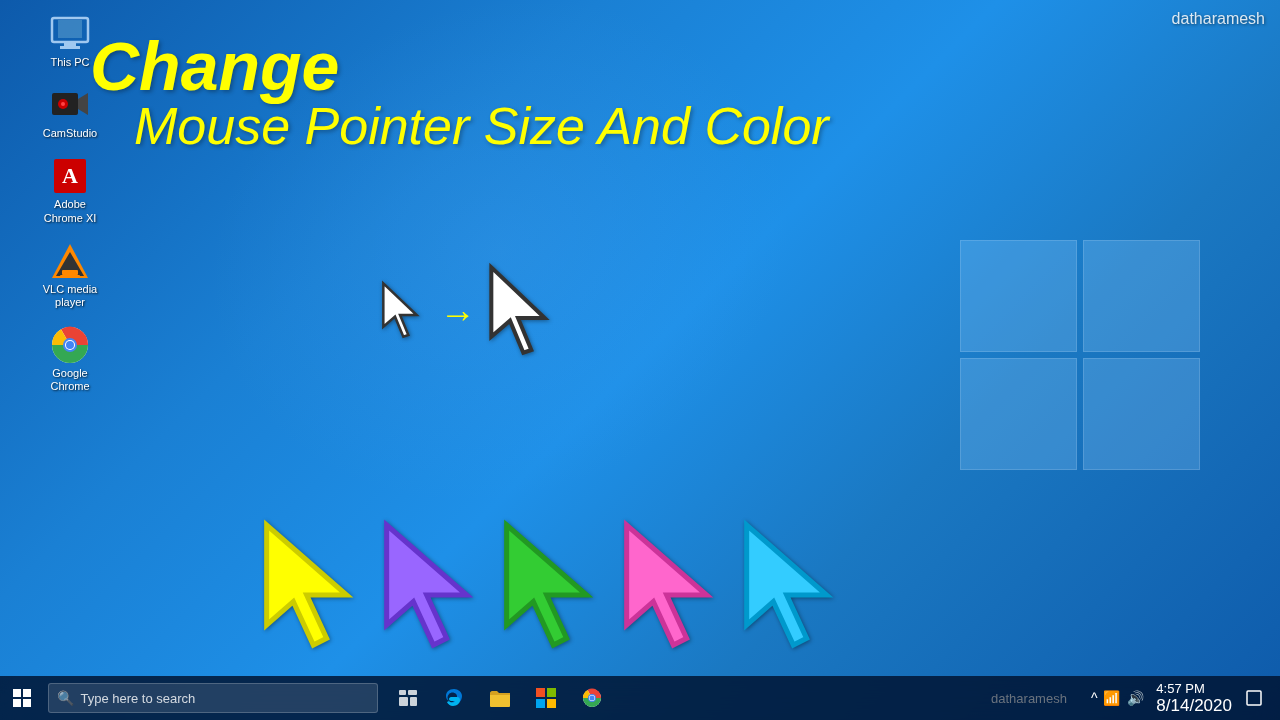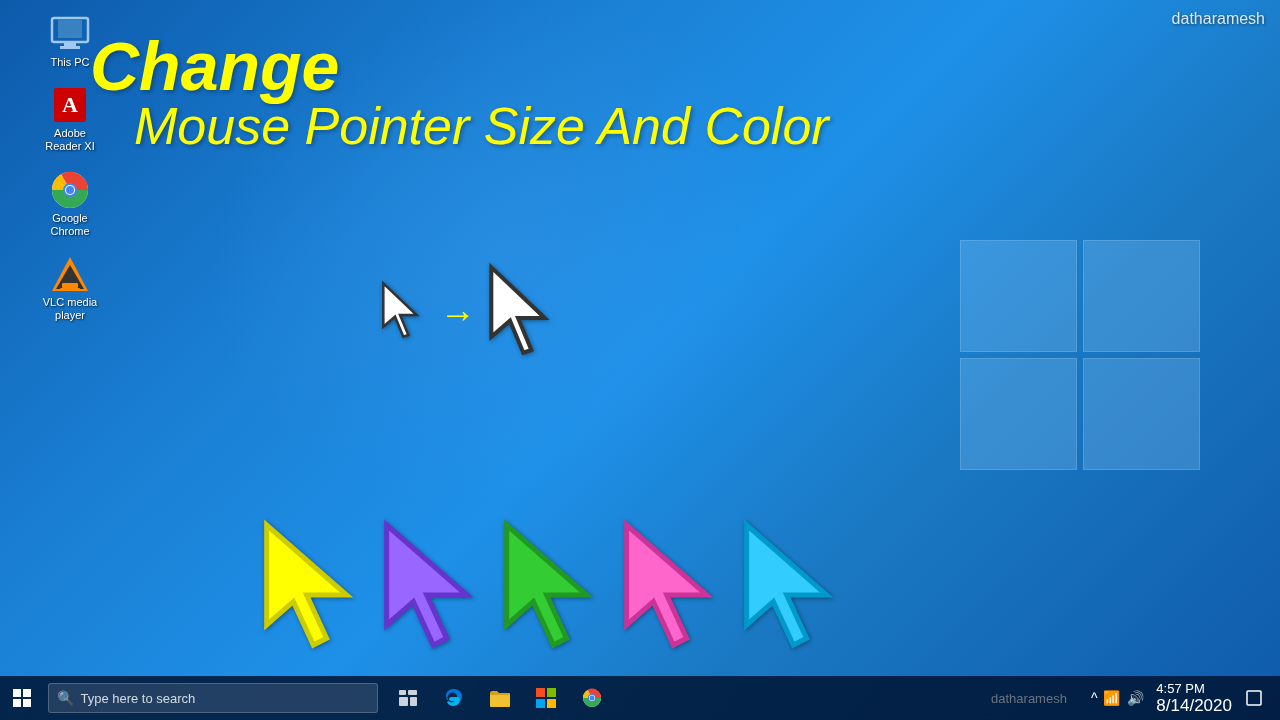--- a/index.html
+++ b/index.html
@@ -306,60 +306,71 @@
           <rect x="2" y="2" width="36" height="24" rx="2" fill="none" stroke="#a0c8f0" stroke-width="2.5"></rect>
           <rect x="8" y="4" width="24" height="18" fill="#5599cc" opacity="0.6"></rect>
           <rect x="14" y="26" width="12" height="4" fill="#a0c8f0"></rect>
           <rect x="10" y="30" width="20" height="3" fill="#a0c8f0"></rect>
         </svg>
       </div>
       <span class="icon-label">This PC</span>
     </div>
 
 
+    <div class="desktop-icon">
+      <div class="icon-img">
+        <svg width="40" height="36" viewBox="0 0 40 36">
+          <rect x="2" y="6" width="26" height="22" rx="2" fill="#222"></rect>
+          <polygon points="28,12 38,6 38,28 28,22" fill="#444"></polygon>
+          <circle cx="13" cy="17" r="5" fill="#cc0000"></circle>
+          <circle cx="13" cy="17" r="2" fill="#ff4444"></circle>
+        </svg>
+      </div>
+      <span class="icon-label">CamStudio</span>
+    </div>
 
     <div class="desktop-icon">
       <div class="icon-img">
         <svg width="36" height="38" viewBox="0 0 36 38">
           <rect x="2" y="2" width="32" height="34" rx="2" fill="#cc0000"></rect>
           <text x="18" y="26" text-anchor="middle" font-size="22" font-weight="bold" fill="white" font-family="serif">A</text>
         </svg>
       </div>
-      <span class="icon-label">Adobe Reader XI</span>
-    </div>
-
-    <div class="desktop-icon">
-      <div class="icon-img">
-        <svg width="38" height="38" viewBox="0 0 38 38">
-          <circle cx="19" cy="19" r="18" fill="white"></circle>
-          <circle cx="19" cy="19" r="7" fill="#4285f4"></circle>
-
-          <path d="M19,19 L37,19 A18,18 0 0,0 10,3.2 Z" fill="#ea4335"></path>
-
-          <path d="M19,19 L10,3.2 A18,18 0 0,0 1,19 Z" fill="#fbbc04"></path>
-
-          <path d="M19,19 L1,19 A18,18 0 0,0 37,19 Z" fill="#34a853"></path>
-          <circle cx="19" cy="19" r="7" fill="#4285f4"></circle>
-          <circle cx="19" cy="19" r="5" fill="white"></circle>
-          <circle cx="19" cy="19" r="4" fill="#4285f4"></circle>
-        </svg>
-      </div>
-      <span class="icon-label">Google Chrome</span>
+      <span class="icon-label">Adobe Chrome XI</span>
     </div>
 
     <div class="desktop-icon">
       <div class="icon-img">
         <svg width="40" height="38" viewBox="0 0 40 38">
           <polygon points="20,2 38,36 2,36" fill="#ff8800"></polygon>
           <polygon points="20,10 34,34 6,34" fill="#333"></polygon>
           <rect x="12" y="28" width="16" height="5" rx="1" fill="#ff8800"></rect>
           <rect x="10" y="33" width="20" height="3" rx="1" fill="#ff8800"></rect>
         </svg>
       </div>
       <span class="icon-label">VLC media player</span>
+    </div>
+
+    <div class="desktop-icon">
+      <div class="icon-img">
+        <svg width="38" height="38" viewBox="0 0 38 38">
+          <circle cx="19" cy="19" r="18" fill="white"></circle>
+          <circle cx="19" cy="19" r="7" fill="#4285f4"></circle>
+
+          <path d="M19,19 L37,19 A18,18 0 0,0 10,3.2 Z" fill="#ea4335"></path>
+
+          <path d="M19,19 L10,3.2 A18,18 0 0,0 1,19 Z" fill="#fbbc04"></path>
+
+          <path d="M19,19 L1,19 A18,18 0 0,0 37,19 Z" fill="#34a853"></path>
+          <circle cx="19" cy="19" r="7" fill="#4285f4"></circle>
+          <circle cx="19" cy="19" r="5" fill="white"></circle>
+          <circle cx="19" cy="19" r="4" fill="#4285f4"></circle>
+        </svg>
+      </div>
+      <span class="icon-label">Google Chrome</span>
     </div>
   </div>
 
   <div class="title-container">
     <div class="title-line1">Change</div>
     <div class="title-line2">Mouse Pointer Size And Color</div>
   </div>
 
   <div class="watermark">datharamesh</div>
 

